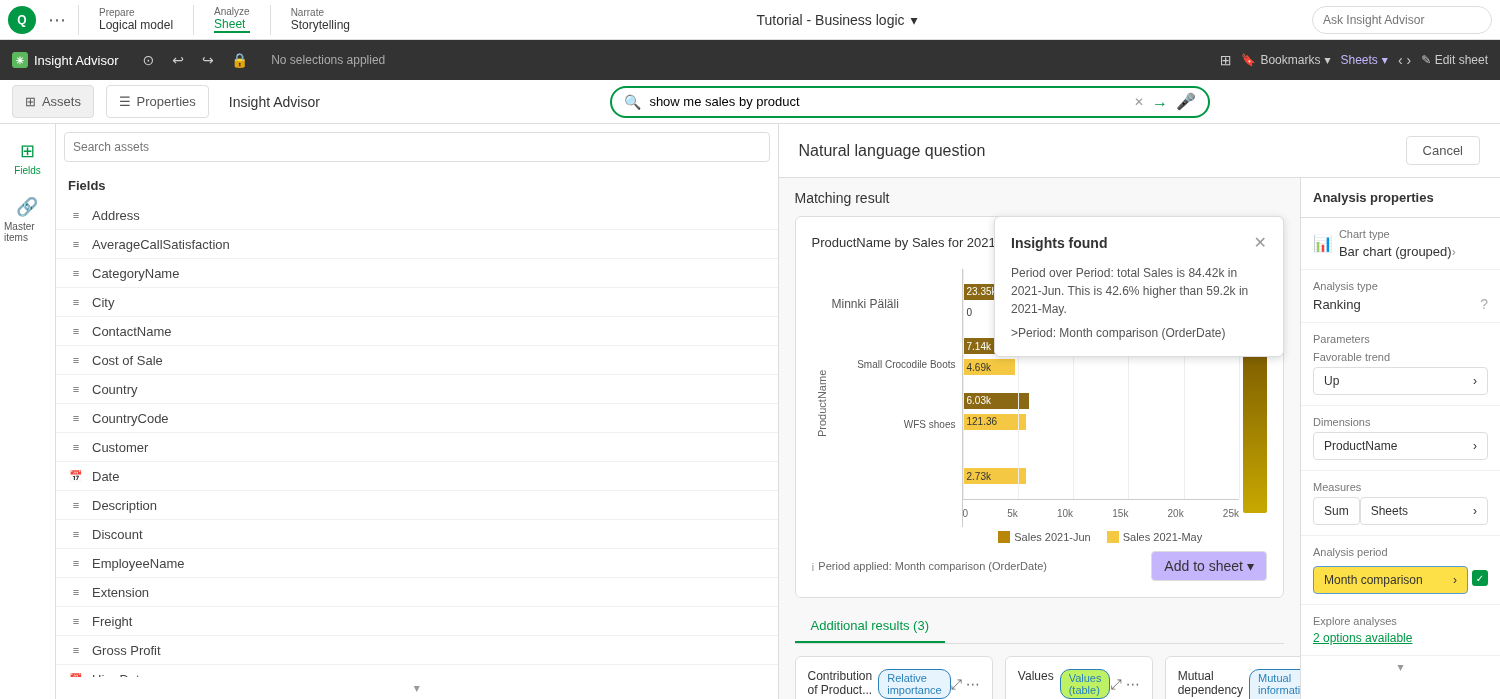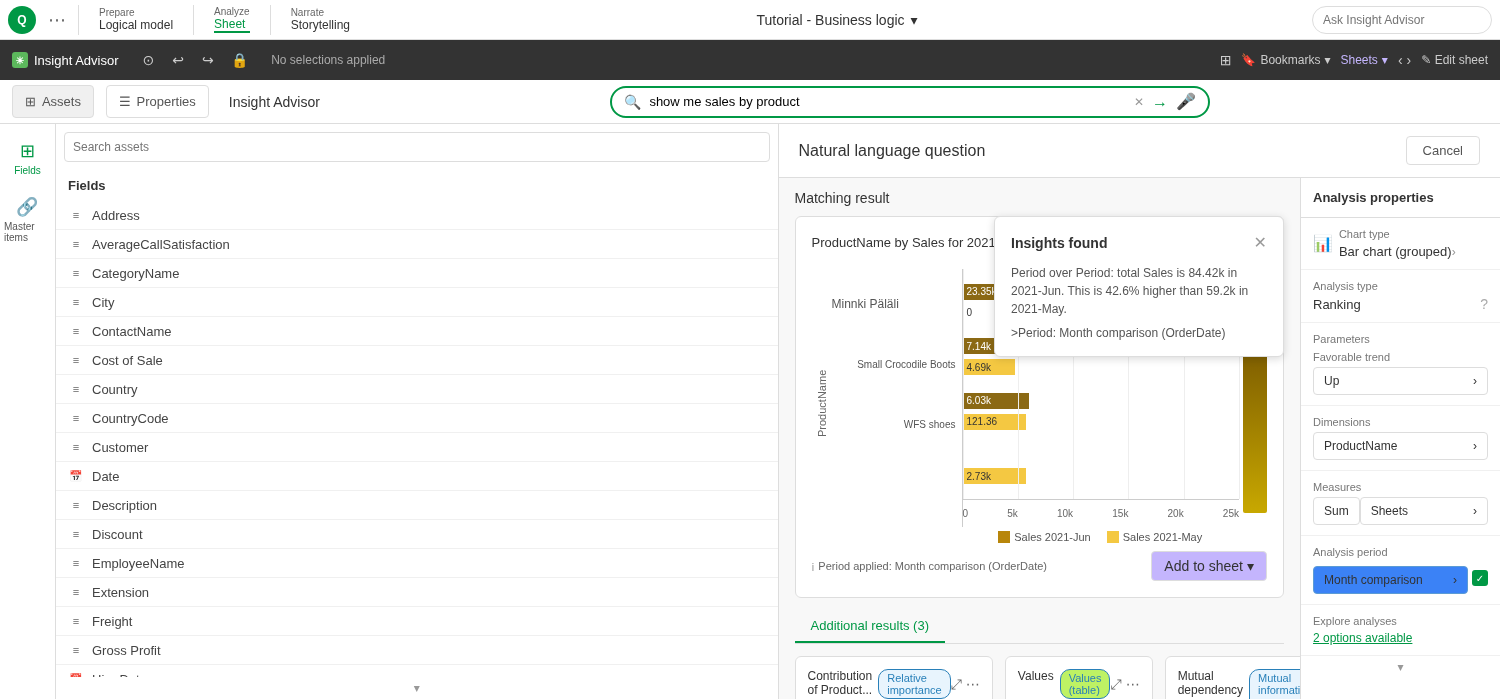--- a/index.html
+++ b/index.html
@@ -105,21 +105,21 @@
     
     .right-panel { width: 200px; background: #fff; border-left: 1px solid #ddd; display: flex; flex-direction: column; overflow-y: auto; }
     .analysis-props-header { padding: 12px; font-size: 13px; font-weight: 600; color: #333; border-bottom: 1px solid #ddd; }
     .prop-section { padding: 10px 12px; border-bottom: 1px solid #f0f0f0; }
     .prop-label { font-size: 11px; color: #777; margin-bottom: 4px; }
     .prop-value { font-size: 13px; color: #333; font-weight: 500; }
     .prop-value-row { display: flex; align-items: center; justify-content: space-between; }
     .prop-chevron { color: #999; }
     .prop-select { width: 100%; display: flex; align-items: center; justify-content: space-between; padding: 6px 10px; border: 1px solid #ddd; border-radius: 4px; cursor: pointer; font-size: 12px; background: #fff; }
     .prop-tag { display: flex; align-items: center; gap: 6px; padding: 6px 10px; border: 1px solid #ddd; border-radius: 4px; font-size: 12px; }
-    .analysis-period-select { display: flex; align-items: center; justify-content: space-between; padding: 6px 10px; border: 1px solid #5b9bd5; border-radius: 4px; cursor: pointer; font-size: 12px; background: #3b82f6; margin-top: 4px; }
+    .analysis-period-select { display: flex; align-items: center; justify-content: space-between; padding: 6px 10px; border: 1px solid #5b9bd5; border-radius: 4px; cursor: pointer; font-size: 12px; background: #fde047; margin-top: 4px; }
     .checkbox-checked { width: 16px; height: 16px; background: #009845; border-radius: 3px; display: flex; align-items: center; justify-content: center; color: #fff; font-size: 10px; }
     .explore-link { color: #009845; font-size: 12px; cursor: pointer; text-decoration: underline; }
 
     
     .insights-popup { position: absolute; top: 0; right: 0; width: 300px; background: #fff; border: 1px solid #ddd; border-radius: 6px; box-shadow: 0 2px 8px rgba(0,0,0,0.15); padding: 16px; z-index: 10; }
     .insights-popup-header { display: flex; align-items: center; justify-content: space-between; margin-bottom: 12px; }
     .insights-title { font-size: 14px; font-weight: 600; color: #333; }
     .close-btn { cursor: pointer; color: #999; font-size: 16px; }
     .insights-text { font-size: 12px; color: #555; line-height: 1.5; margin-bottom: 8px; }
     .insights-link { font-size: 12px; color: #555; cursor: pointer; }

